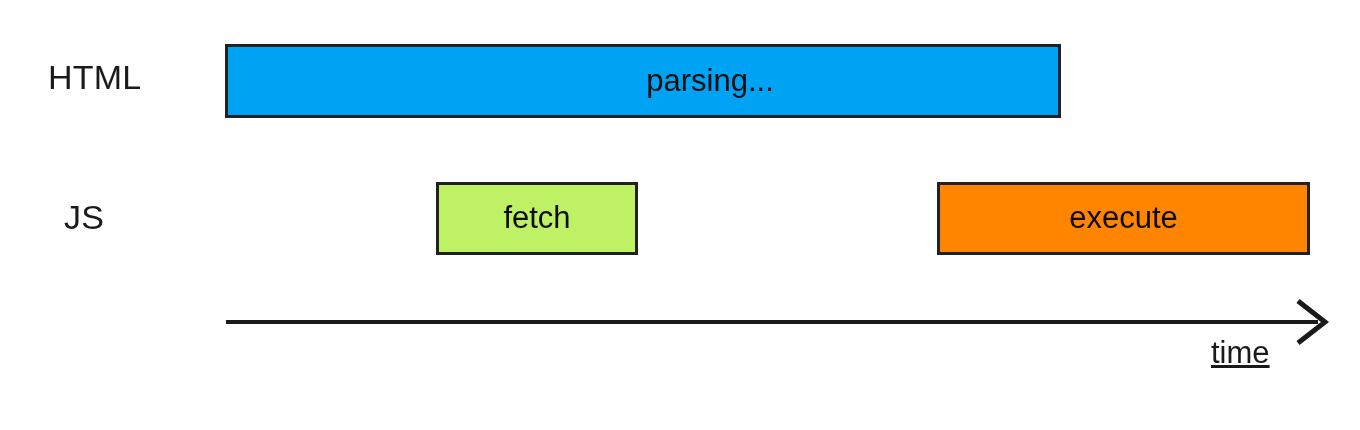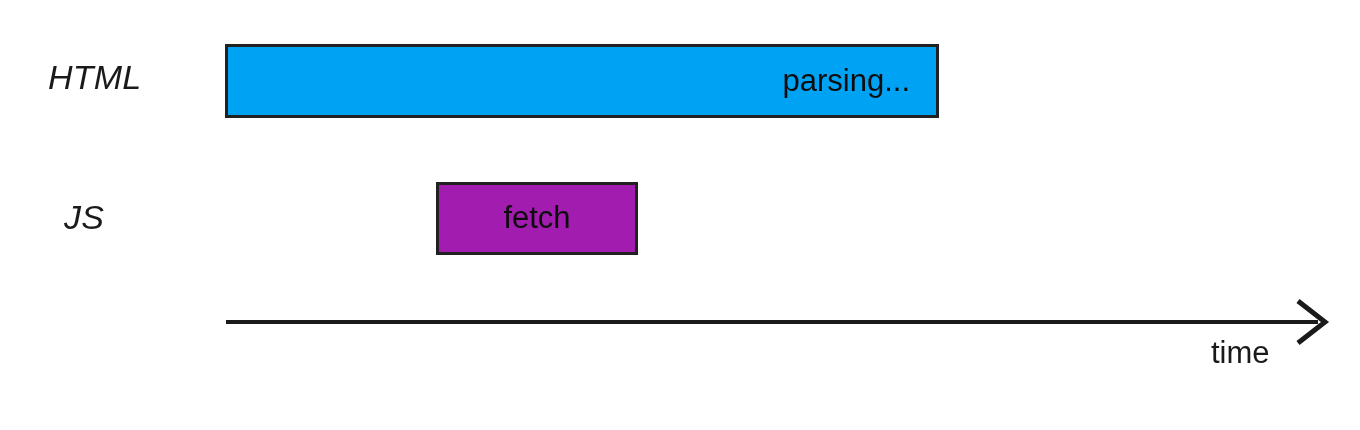--- a/index.html
+++ b/index.html
@@ -23,50 +23,49 @@
   }
 
   
   .row-label {
     position: absolute;
     font-size: 34px;
     line-height: 1;
     color: #1a1a1a;
     letter-spacing: 0.2px;
     white-space: nowrap;
-    font-style: italic;
   }
   .row-label.html-label { left: 48px; top: 60px; }
   .row-label.js-label   { left: 48px; top: 200px; margin-left: 16px; }
 
   
   .bar {
     position: absolute;
     box-sizing: border-box;
     border: 3px solid #212121;
     display: flex;
     align-items: center;
   }
 
   .bar-html {
     left: 225px;
     top: 44px;
-    width: 714px;
+    width: 836px;
     height: 74px;
     background: #00a2f3;
-    justify-content: flex-end;
+    justify-content: center;
     padding: 0 26px 0 160px;
   }
 
   .bar-fetch {
     left: 436px;
     top: 182px;
     width: 202px;
     height: 73px;
-    background: #a21caf;
+    background: #bef264;
     justify-content: center;
   }
 
   .bar-execute {
     left: 937px;
     top: 182px;
     width: 373px;
     height: 73px;
     background: #ff8400;
     justify-content: center;
@@ -92,39 +91,43 @@
   .axis svg { display: block; }
 
   .axis-label {
     position: absolute;
     left: 1211px;
     top: 337px;
     font-size: 31px;
     line-height: 1;
     color: #1a1a1a;
     white-space: nowrap;
+    text-decoration: underline;
   }
 </style>
 </head>
 <body>
 
 <div class="diagram">
 
   <div class="row-label html-label">HTML</div>
 
   <div class="row-label js-label">JS</div>
 
   <div class="bar bar-html">
     <span class="bar-text">parsing...</span>
   </div>
 
   <div class="bar bar-fetch">
     <span class="bar-text">fetch</span>
   </div>
 
+  <div class="bar bar-execute">
+    <span class="bar-text">execute</span>
+  </div>
 
   <div class="axis">
     <svg width="1120" height="56" viewBox="0 0 1120 56">
       <line x1="6" y1="26" x2="1098" y2="26" stroke="#1a1a1a" stroke-width="4" stroke-linecap="butt"></line>
       <polyline points="1078,5 1105,26 1078,47" fill="none" stroke="#1a1a1a" stroke-width="5" stroke-linecap="butt" stroke-linejoin="miter"></polyline>
     </svg>
   </div>
 
   <div class="axis-label">time</div>
 

